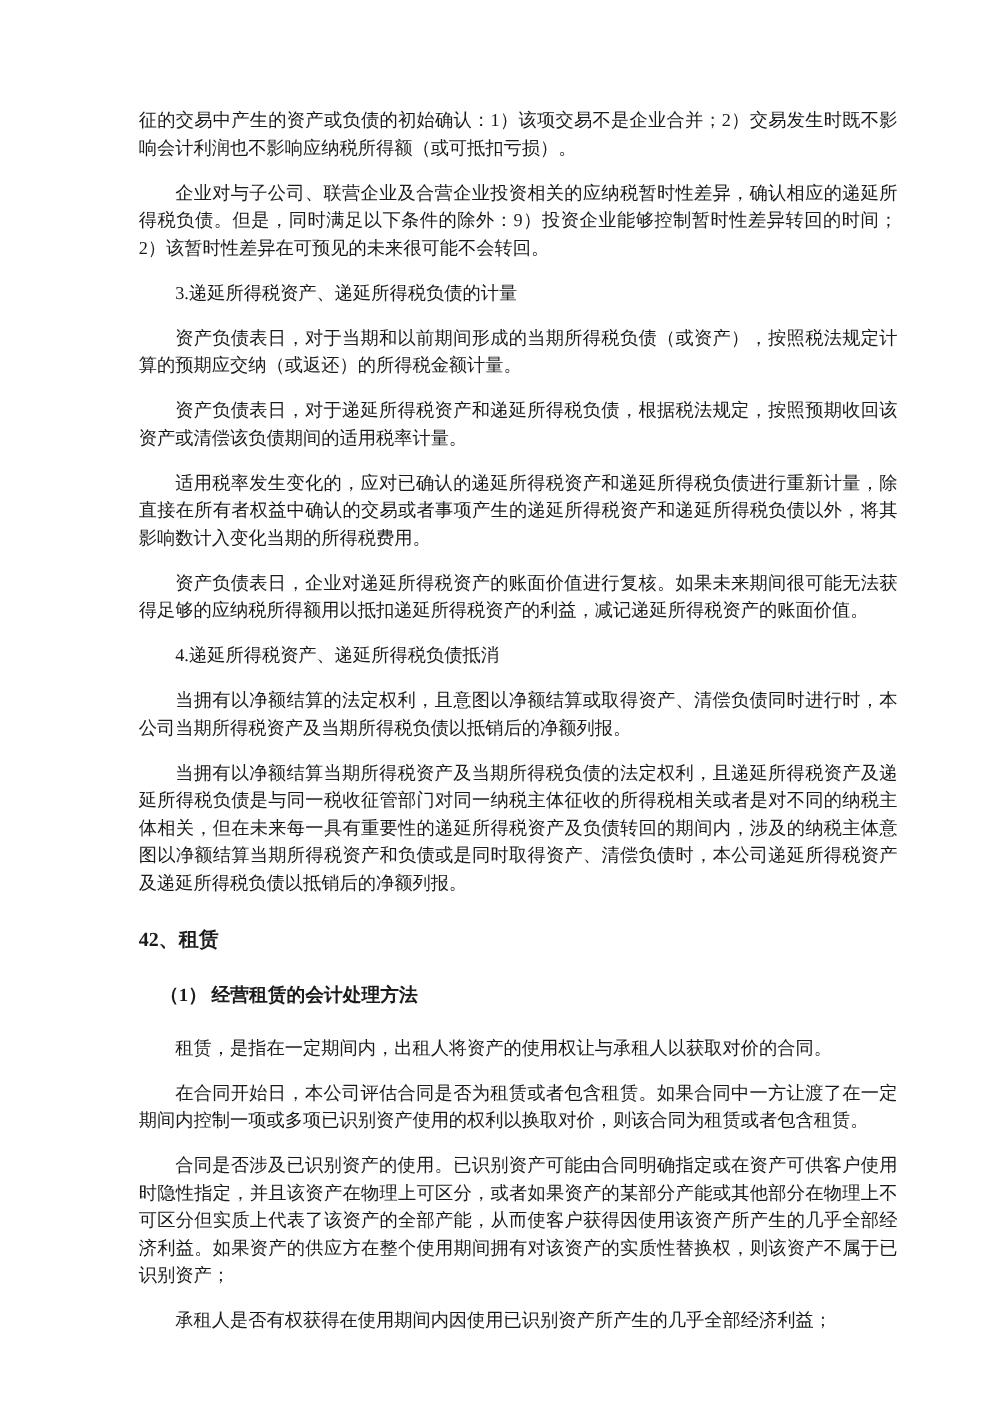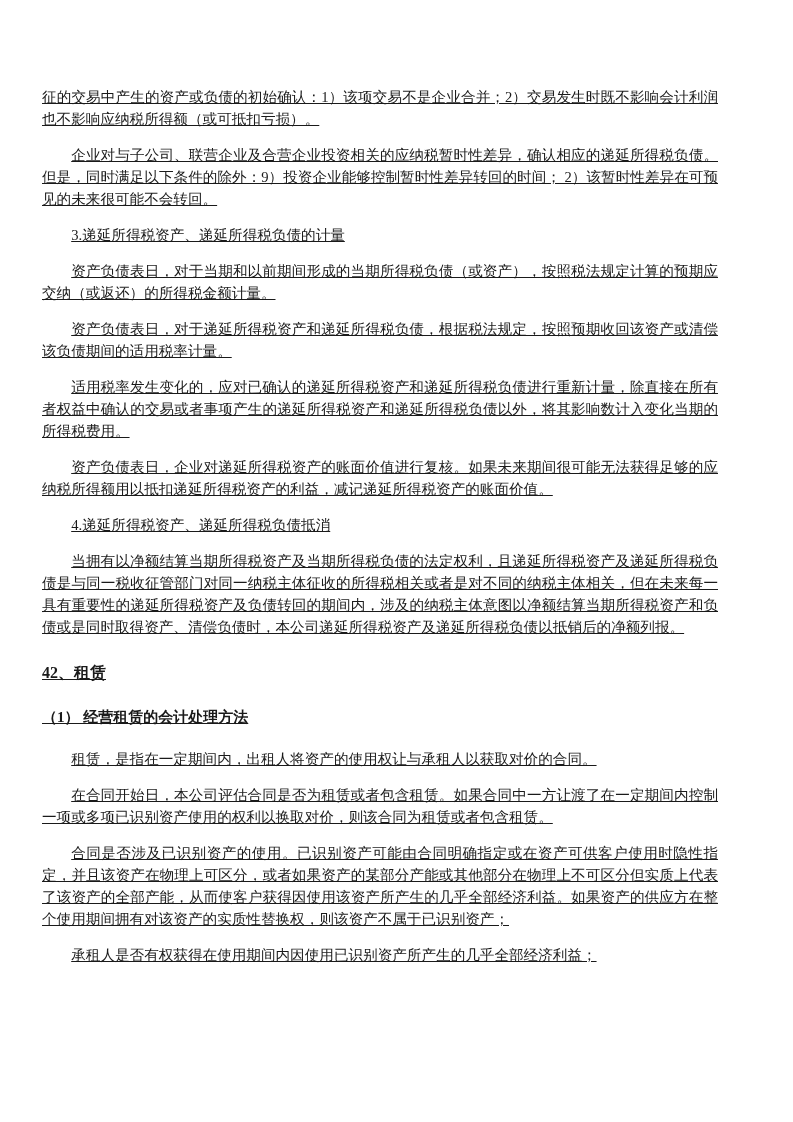--- a/index.html
+++ b/index.html
@@ -9,25 +9,24 @@
   }
   body {
     width: 793px;
     height: 1122px;
     overflow: hidden;
   }
   .page {
     box-sizing: border-box;
     width: 793px;
     height: 1122px;
-    padding: 86px 75px 40px 42px;
+    padding: 86px 75px 40px 111px;
     background: #ffffff;
     font-family: "Liberation Serif", "DejaVu Serif", serif;
     color: #1a1a1a;
-    text-decoration: underline;
   }
   .para {
     font-size: 14.6px;
     line-height: 22px;
     margin: 0 0 14px 0;
     text-align: justify;
     text-justify: inter-ideograph;
     text-indent: 2em;
     word-break: break-all;
   }
@@ -38,36 +37,37 @@
     font-size: 16px;
     font-weight: bold;
     line-height: 22px;
     margin: 24px 0 22px 0;
     text-indent: 0;
   }
   .heading-2 {
     font-size: 15px;
     font-weight: bold;
     line-height: 22px;
-    margin: 0 0 20px 0;
+    margin: 0 0 20px 17px;
     text-indent: 0;
   }
 </style>
 </head>
 <body>
 
 <div class="page">
   <p class="para no-indent">征的交易中产生的资产或负债的初始确认：1）该项交易不是企业合并；2）交易发生时既不影响会计利润也不影响应纳税所得额（或可抵扣亏损）。</p>
   <p class="para">企业对与子公司、联营企业及合营企业投资相关的应纳税暂时性差异，确认相应的递延所得税负债。但是，同时满足以下条件的除外：9）投资企业能够控制暂时性差异转回的时间； 2）该暂时性差异在可预见的未来很可能不会转回。</p>
   <p class="para">3.递延所得税资产、递延所得税负债的计量</p>
   <p class="para">资产负债表日，对于当期和以前期间形成的当期所得税负债（或资产），按照税法规定计算的预期应交纳（或返还）的所得税金额计量。</p>
   <p class="para">资产负债表日，对于递延所得税资产和递延所得税负债，根据税法规定，按照预期收回该资产或清偿该负债期间的适用税率计量。</p>
   <p class="para">适用税率发生变化的，应对已确认的递延所得税资产和递延所得税负债进行重新计量，除直接在所有者权益中确认的交易或者事项产生的递延所得税资产和递延所得税负债以外，将其影响数计入变化当期的所得税费用。</p>
   <p class="para">资产负债表日，企业对递延所得税资产的账面价值进行复核。如果未来期间很可能无法获得足够的应纳税所得额用以抵扣递延所得税资产的利益，减记递延所得税资产的账面价值。</p>
   <p class="para">4.递延所得税资产、递延所得税负债抵消</p>
+  <p class="para">当拥有以净额结算的法定权利，且意图以净额结算或取得资产、清偿负债同时进行时，本公司当期所得税资产及当期所得税负债以抵销后的净额列报。</p>
   <p class="para">当拥有以净额结算当期所得税资产及当期所得税负债的法定权利，且递延所得税资产及递延所得税负债是与同一税收征管部门对同一纳税主体征收的所得税相关或者是对不同的纳税主体相关，但在未来每一具有重要性的递延所得税资产及负债转回的期间内，涉及的纳税主体意图以净额结算当期所得税资产和负债或是同时取得资产、清偿负债时，本公司递延所得税资产及递延所得税负债以抵销后的净额列报。</p>
   <h2 class="heading-1">42、租赁</h2>
   <h3 class="heading-2">（1） 经营租赁的会计处理方法</h3>
   <p class="para">租赁，是指在一定期间内，出租人将资产的使用权让与承租人以获取对价的合同。</p>
   <p class="para">在合同开始日，本公司评估合同是否为租赁或者包含租赁。如果合同中一方让渡了在一定期间内控制一项或多项已识别资产使用的权利以换取对价，则该合同为租赁或者包含租赁。</p>
   <p class="para">合同是否涉及已识别资产的使用。已识别资产可能由合同明确指定或在资产可供客户使用时隐性指定，并且该资产在物理上可区分，或者如果资产的某部分产能或其他部分在物理上不可区分但实质上代表了该资产的全部产能，从而使客户获得因使用该资产所产生的几乎全部经济利益。如果资产的供应方在整个使用期间拥有对该资产的实质性替换权，则该资产不属于已识别资产；</p>
   <p class="para">承租人是否有权获得在使用期间内因使用已识别资产所产生的几乎全部经济利益；</p>
 </div>
 
 </body></html>

